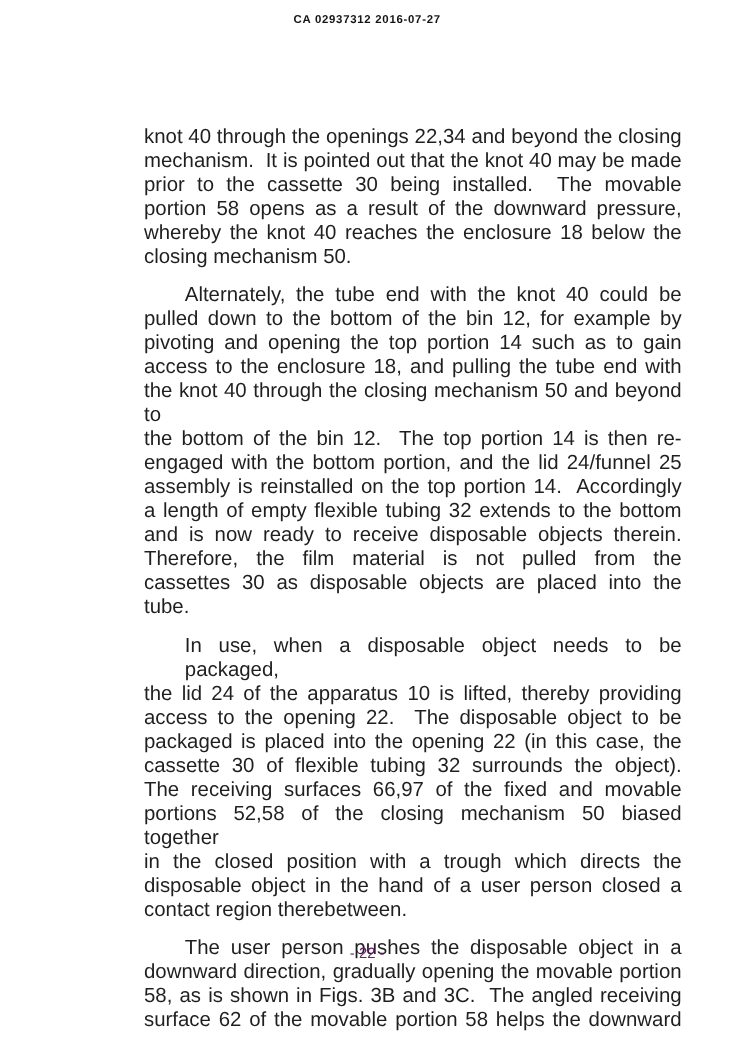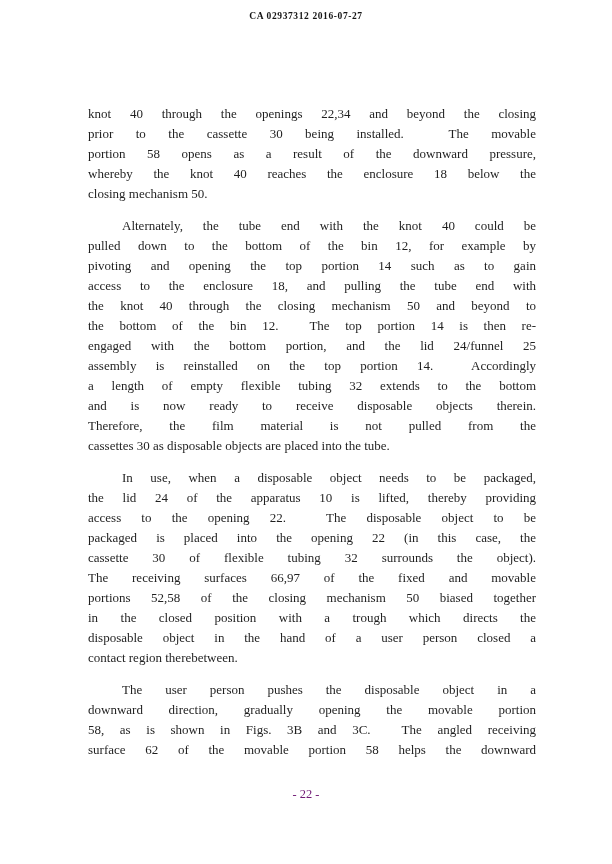--- a/index.html
+++ b/index.html
@@ -1,41 +1,41 @@
 <!DOCTYPE html>
 <html><head>
 <meta charset="utf-8">
 <style>
   html, body { margin: 0; padding: 0; background: #ffffff; }
   .page {
     position: relative;
     width: 612px;
     height: 864px;
     background: #ffffff;
-    font-family: Liberation Serif, serif;
+    font-family: Liberation Sans, sans-serif;
     color: #1f1f1f;
     overflow: hidden;
   }
   .header {
     position: absolute;
     top: 11px;
     left: 0;
     width: 100%;
     text-align: center;
     font-size: 9.5px;
     font-weight: bold;
     letter-spacing: 0.6px;
     color: #141414;
   }
   .body {
     position: absolute;
-    left: 88px;
+    left: 120px;
     top: 104px;
     width: 448px;
-    font-size: 13px;
+    font-size: 17px;
     line-height: 20px;
   }
   .para { margin: 0 0 12px 0; }
   .para:last-child { margin-bottom: 0; }
   .line {
     text-align: justify;
     text-align-last: justify;
     text-justify: inter-word;
     box-sizing: border-box;
     width: 100%;
@@ -56,20 +56,21 @@
 <body>
 
 <div class="page">
 
   <div class="header">CA 02937312 2016-07-27</div>
 
   <div class="body">
 
     <div class="para">
       <div class="line">knot 40 through the openings 22,34 and beyond the closing</div>
+      <div class="line">mechanism.&nbsp; It is pointed out that the knot 40 may be made</div>
       <div class="line">prior to the cassette 30 being installed.&nbsp; The movable</div>
       <div class="line">portion 58 opens as a result of the downward pressure,</div>
       <div class="line">whereby the knot 40 reaches the enclosure 18 below the</div>
       <div class="line plast">closing mechanism 50.</div>
     </div>
 
     <div class="para">
       <div class="line first">Alternately, the tube end with the knot 40 could be</div>
       <div class="line">pulled down to the bottom of the bin 12, for example by</div>
       <div class="line">pivoting and opening the top portion 14 such as to gain</div>

